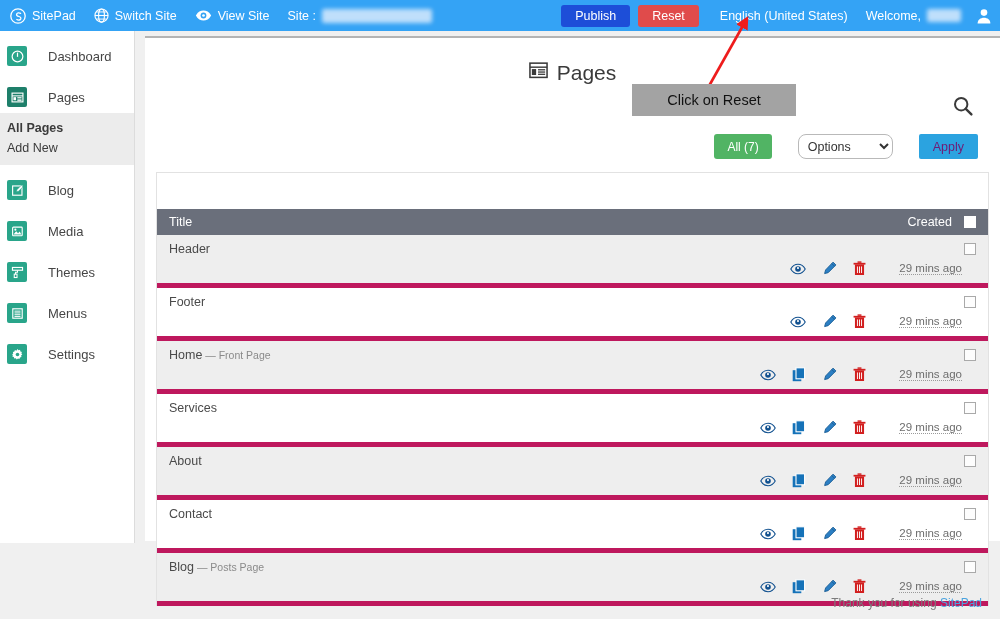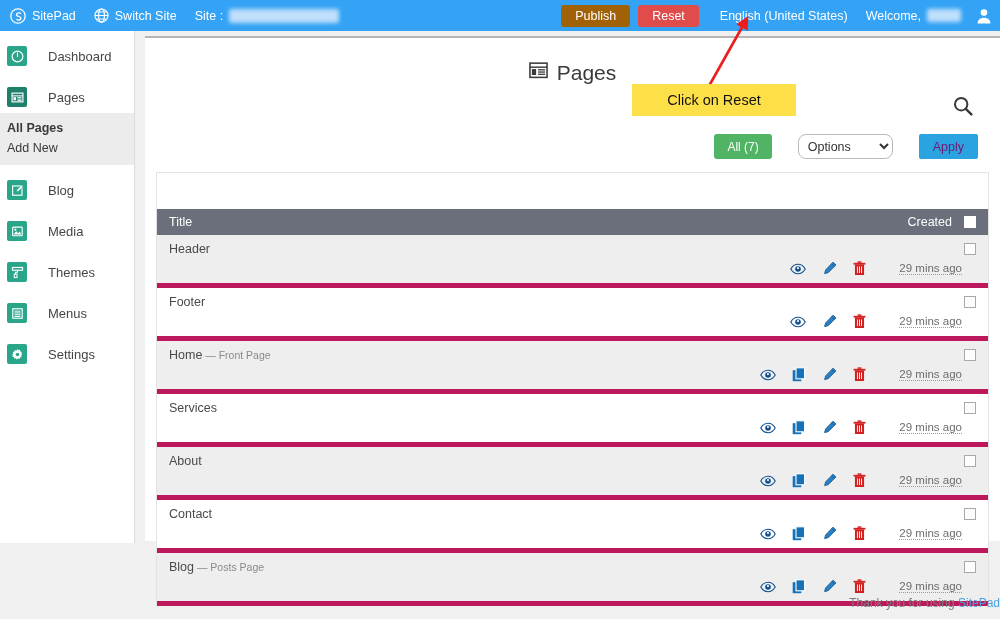--- a/index.html
+++ b/index.html
@@ -49,21 +49,21 @@
   .tb-btn {
     display: inline-flex; align-items: center; justify-content: center;
     height: 22px; padding: 0 14px;
     border-radius: 3px;
     font-size: 12.5px;
     color: #fff;
     border: none;
     cursor: pointer;
     font-family: "Liberation Sans", sans-serif;
   }
-  .tb-btn.publish { background: #a16207; margin-right: 8px; }
+  .tb-btn.publish { background: #1d4ed8; margin-right: 8px; }
   .tb-btn.reset { background: #e04b4b; margin-right: 12px; }
 
   .avatar-ico { margin-left: 6px; margin-right: 8px; display:flex; align-items:center;}
 
   
   #sidebar {
     position: absolute; top: 31px; left: 0;
     width: 134px; height: 512px;
     background: #ffffff;
     border-right: 1px solid #dcdcdc;
@@ -214,41 +214,42 @@
     background: #fdfdfd;
     box-sizing: border-box;
     cursor: pointer;
   }
 
   
   #annotation-box {
     position: absolute;
     left: 632px; top: 84px;
     width: 164px; height: 32px;
-    background: #fde047;
+    background: #a3a3a3;
     display: flex; align-items: center; justify-content: center;
     font-family: "Liberation Sans", sans-serif;
     font-size: 14.5px;
     color: #111;
     z-index: 30;
   }
   #annotation-arrow {
     position: absolute;
     left: 700px; top: 14px;
     width: 80px; height: 78px;
     z-index: 29;
     pointer-events: none;
   }
 
   
   #footer {
     position: absolute;
     left: 0; bottom: 9px;
     width: 1000px;
     text-align: right;
+    padding-right: 18px;
     box-sizing: border-box;
     font-size: 12px;
     color: #7b7b7b;
   }
   #footer a { color: #4aa3df; text-decoration: none; }
 </style>
 </head>
 <body>
 
 <div id="topbar">
@@ -269,20 +270,30 @@
           <circle cx="8" cy="8" r="7" fill="none" stroke="#fff" stroke-width="1.2"></circle>
           <ellipse cx="8" cy="8" rx="3.1" ry="7" fill="none" stroke="#fff" stroke-width="1.2"></ellipse>
           <line x1="1" y1="8" x2="15" y2="8" stroke="#fff" stroke-width="1.2"></line>
           <line x1="2.2" y1="4.2" x2="13.8" y2="4.2" stroke="#fff" stroke-width="1"></line>
           <line x1="2.2" y1="11.8" x2="13.8" y2="11.8" stroke="#fff" stroke-width="1"></line>
         </svg>
     </span>
     <span>Switch Site</span>
   </div>
 
+  <div class="tb-item">
+    <span class="tb-icon">
+      <svg width="17" height="13" viewBox="0 0 20 13">
+          <path d="M1 6.5C3.5 2 6.6.6 10 .6s6.5 1.4 9 5.9c-2.5 4.5-5.6 5.9-9 5.9S3.5 11 1 6.5z" fill="#fff"></path>
+          <circle cx="10" cy="6.5" r="3.4" fill="#34a3f5"></circle>
+          <circle cx="10" cy="6.5" r="1.6" fill="#fff"></circle>
+        </svg>
+    </span>
+    <span>View Site</span>
+  </div>
 
   <div class="site-label">
     <span>Site :</span>
     <span class="redacted"></span>
   </div>
 
   <div class="tb-spacer"></div>
 
   <button class="tb-btn publish">Publish</button>
   <button class="tb-btn reset">Reset</button>

